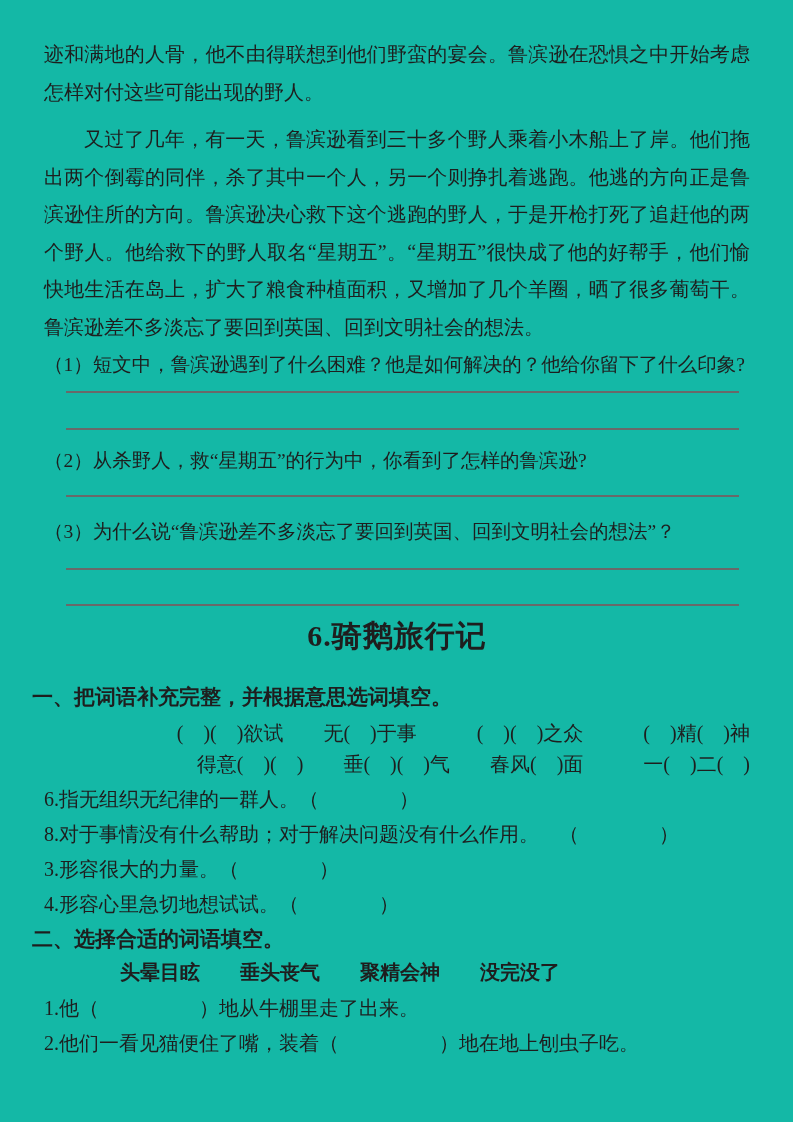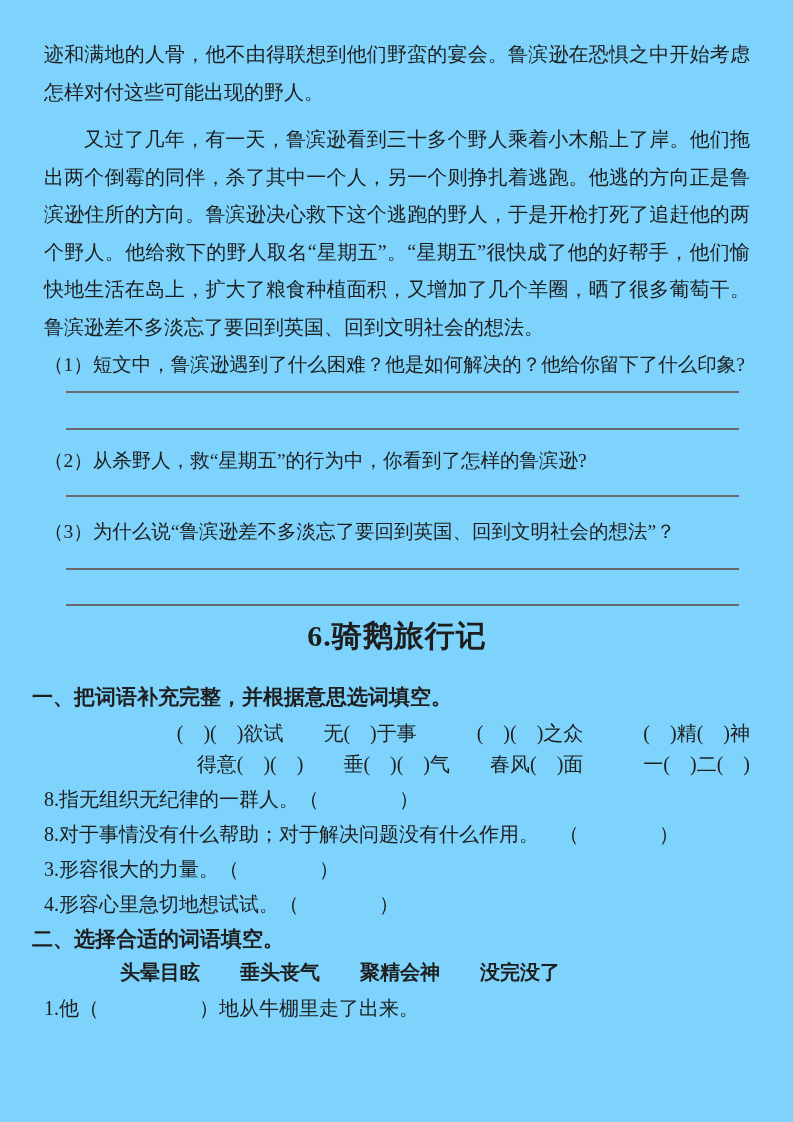--- a/index.html
+++ b/index.html
@@ -1,20 +1,20 @@
 <!DOCTYPE html>
 <html><head>
 <meta charset="utf-8">
 <style>
   html, body { margin: 0; padding: 0; background: #ffffff; }
   .page {
     position: relative;
     width: 793px;
     height: 1122px;
-    background: #7dd3fc;
+    background: #14b8a6;
     box-sizing: border-box;
     padding: 36px 43px 8px 44px;
     font-family: "Liberation Serif", "DejaVu Serif", serif;
     color: #1e1e1e;
     overflow: hidden;
   }
   p { margin: 0; }
   .para {
     font-size: 20px;
     line-height: 37.5px;
@@ -100,27 +100,28 @@
   <p class="lesson-title">6.骑鹅旅行记</p>
 
   <p class="section-heading sh-one">一、把词语补充完整，并根据意思选词填空。</p>
 
   <div class="word-rows">
     <p class="word-row">(　)(　)欲试　　无(　)于事　　　(　)(　)之众　　　(　)精(　)神</p>
     <p class="word-row">得意(　)(　)　　垂(　)(　)气　　春风(　)面　　　一(　)二(　)</p>
   </div>
 
   <div class="items-one">
-    <p class="exercise-item">8.指无组织无纪律的一群人。（　　　　）</p>
+    <p class="exercise-item">6.指无组织无纪律的一群人。（　　　　）</p>
     <p class="exercise-item">8.对于事情没有什么帮助；对于解决问题没有什么作用。　（　　　　）</p>
     <p class="exercise-item">3.形容很大的力量。（　　　　）</p>
     <p class="exercise-item">4.形容心里急切地想试试。（　　　　）</p>
   </div>
 
   <p class="section-heading sh-two">二、选择合适的词语填空。</p>
 
   <p class="word-bank">头晕目眩　　垂头丧气　　聚精会神　　没完没了</p>
 
   <div class="items-two">
     <p class="exercise-item">1.他（　　　　　）地从牛棚里走了出来。</p>
+    <p class="exercise-item">2.他们一看见猫便住了嘴，装着（　　　　　）地在地上刨虫子吃。</p>
   </div>
 
 </div>
 
 </body></html>

